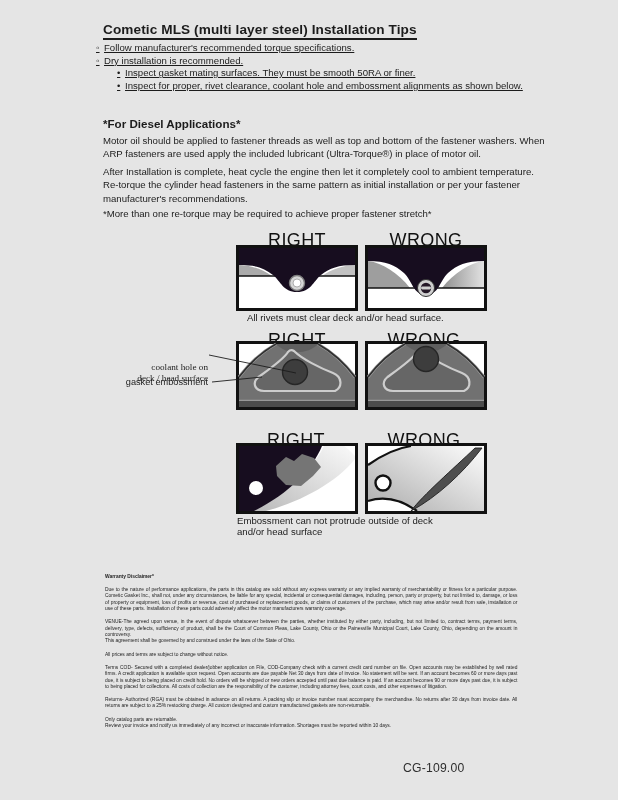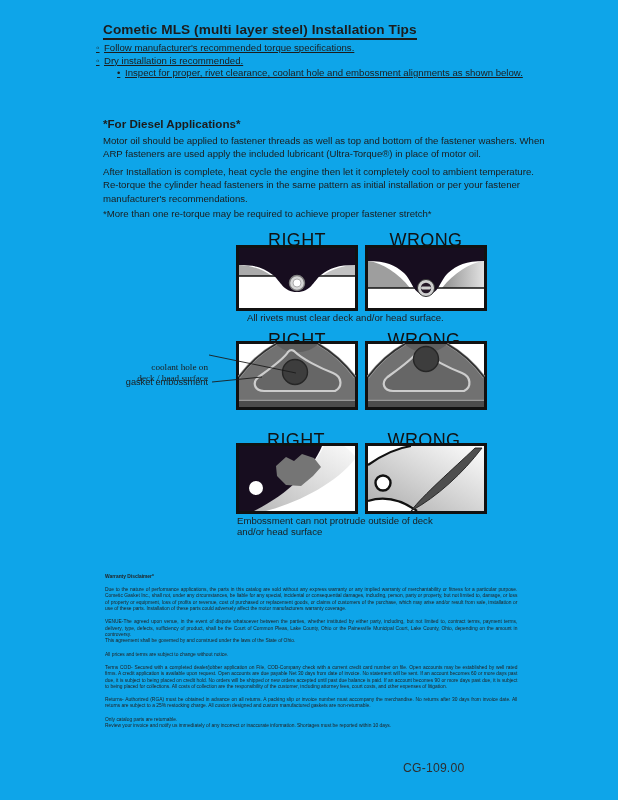--- a/index.html
+++ b/index.html
@@ -1,17 +1,17 @@
 <!DOCTYPE html>
 <html><head>
 <meta charset="utf-8">
 <style>
   html,body{margin:0;padding:0;background:#ffffff;}
   .sheet{
-    position:relative;width:618px;height:800px;background:#0ea5e9;overflow:hidden;
+    position:relative;width:618px;height:800px;background:#e5e5e5;overflow:hidden;
     font-family:"Liberation Sans", sans-serif;color:#1c1c1c;
   }
   
   .title{
     position:absolute;left:103px;top:22px;font-size:13.6px;font-weight:bold;
     letter-spacing:0.1px;border-bottom:2px solid #1c1c1c;padding-bottom:1px;display:inline-block;
   }
   
   .bullets{position:absolute;left:96px;top:42px;width:505px;list-style:none;margin:0;padding:0;
            font-size:9.6px;line-height:12.6px;text-decoration:underline;}
@@ -52,20 +52,24 @@
   <div class="title">Cometic MLS (multi layer steel) Installation Tips</div>
 
   <ul class="bullets">
     <li>
       <span class="glyph circ"></span>
       <span>Follow manufacturer's recommended torque specifications.</span>
     </li>
     <li>
       <span class="glyph circ"></span>
       <span>Dry installation is recommended.</span>
+    </li>
+    <li class="sub">
+      <span class="glyph dot"></span>
+      <span>Inspect gasket mating surfaces.  They must be smooth 50RA or finer.</span>
     </li>
     <li class="sub">
       <span class="glyph dot"></span>
       <span>Inspect for proper, rivet clearance, coolant hole and embossment alignments as shown below.</span>
     </li>
   </ul>
 
   <div class="diesel-heading">*For Diesel Applications*</div>
   <div class="para p1">Motor oil should be applied to fastener threads as well as top and bottom of the fastener washers. When ARP fasteners are used apply the included lubricant (Ultra-Torque®) in place of motor oil.</div>
   <div class="para p2">After Installation is complete, heat cycle the engine then let it completely cool to ambient temperature. Re-torque the cylinder head fasteners in the same pattern as initial installation or per your fastener manufacturer's recommendations.</div>

